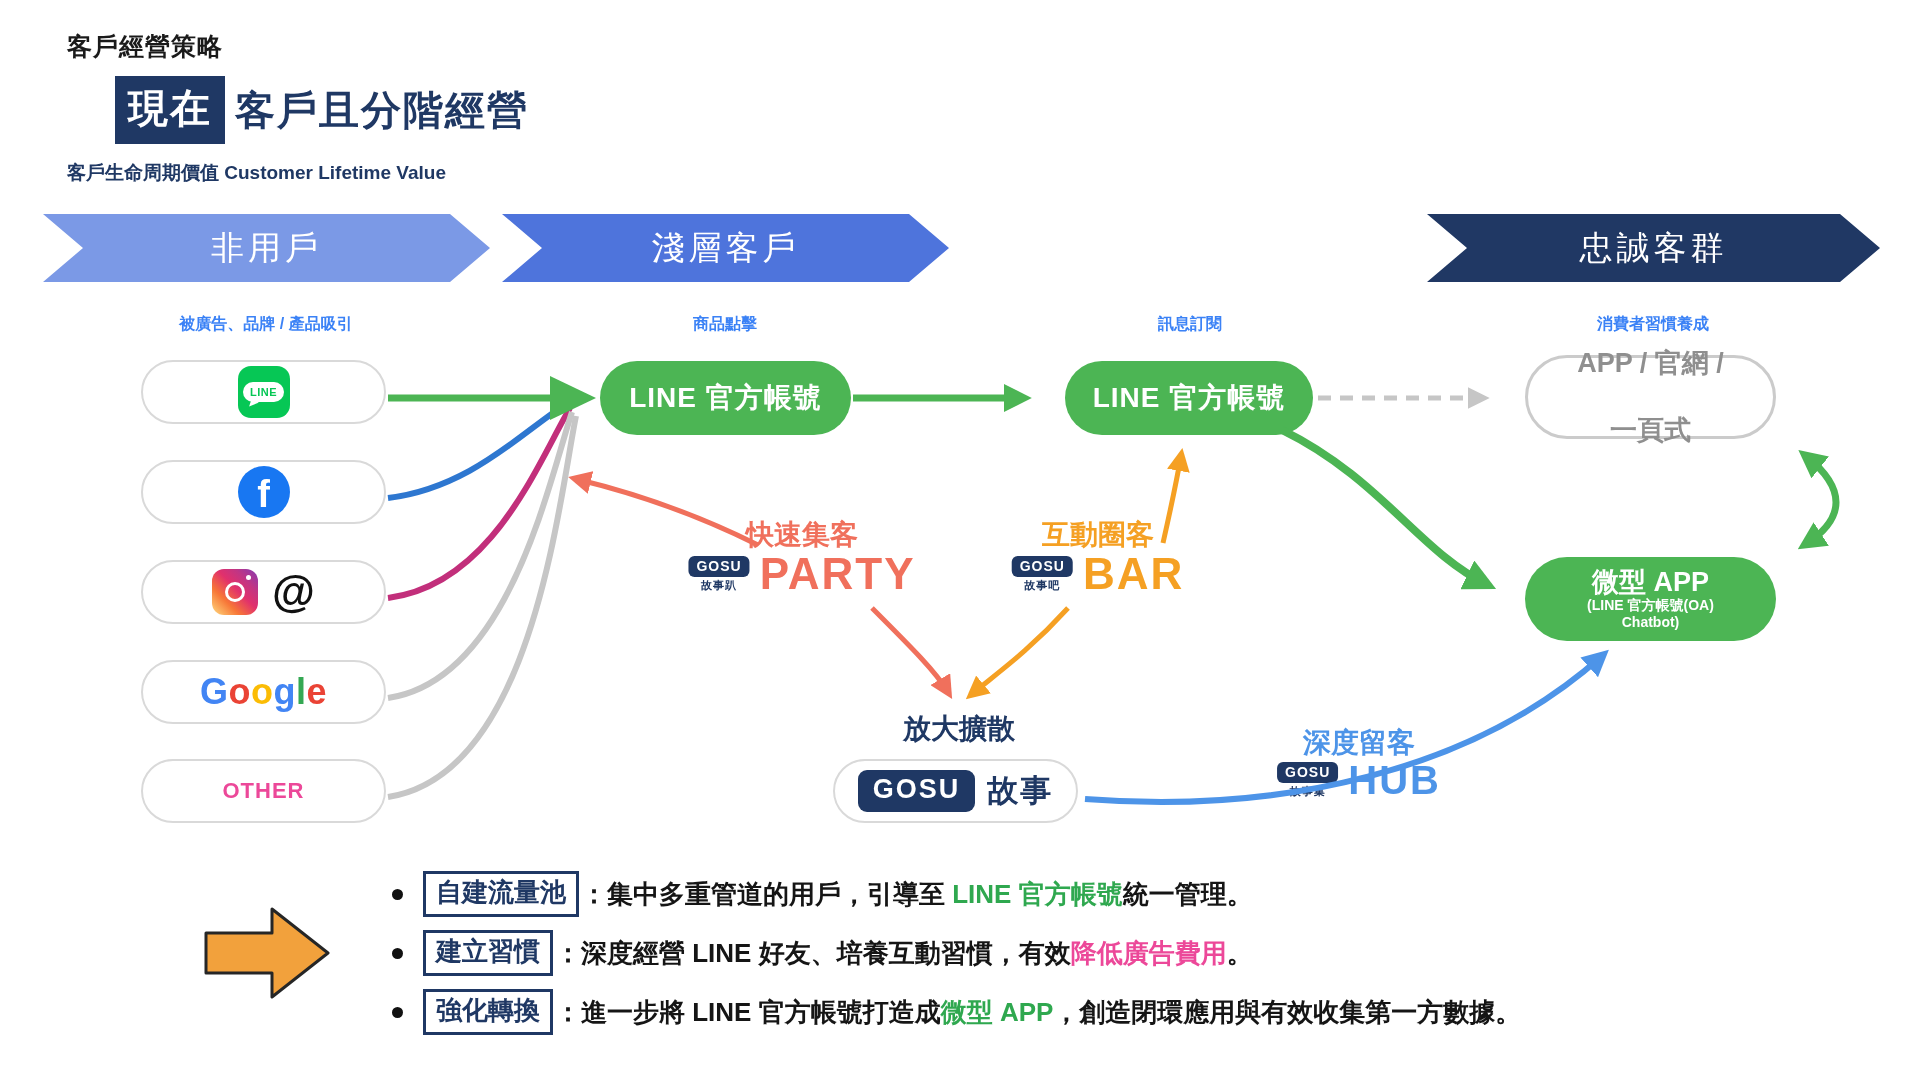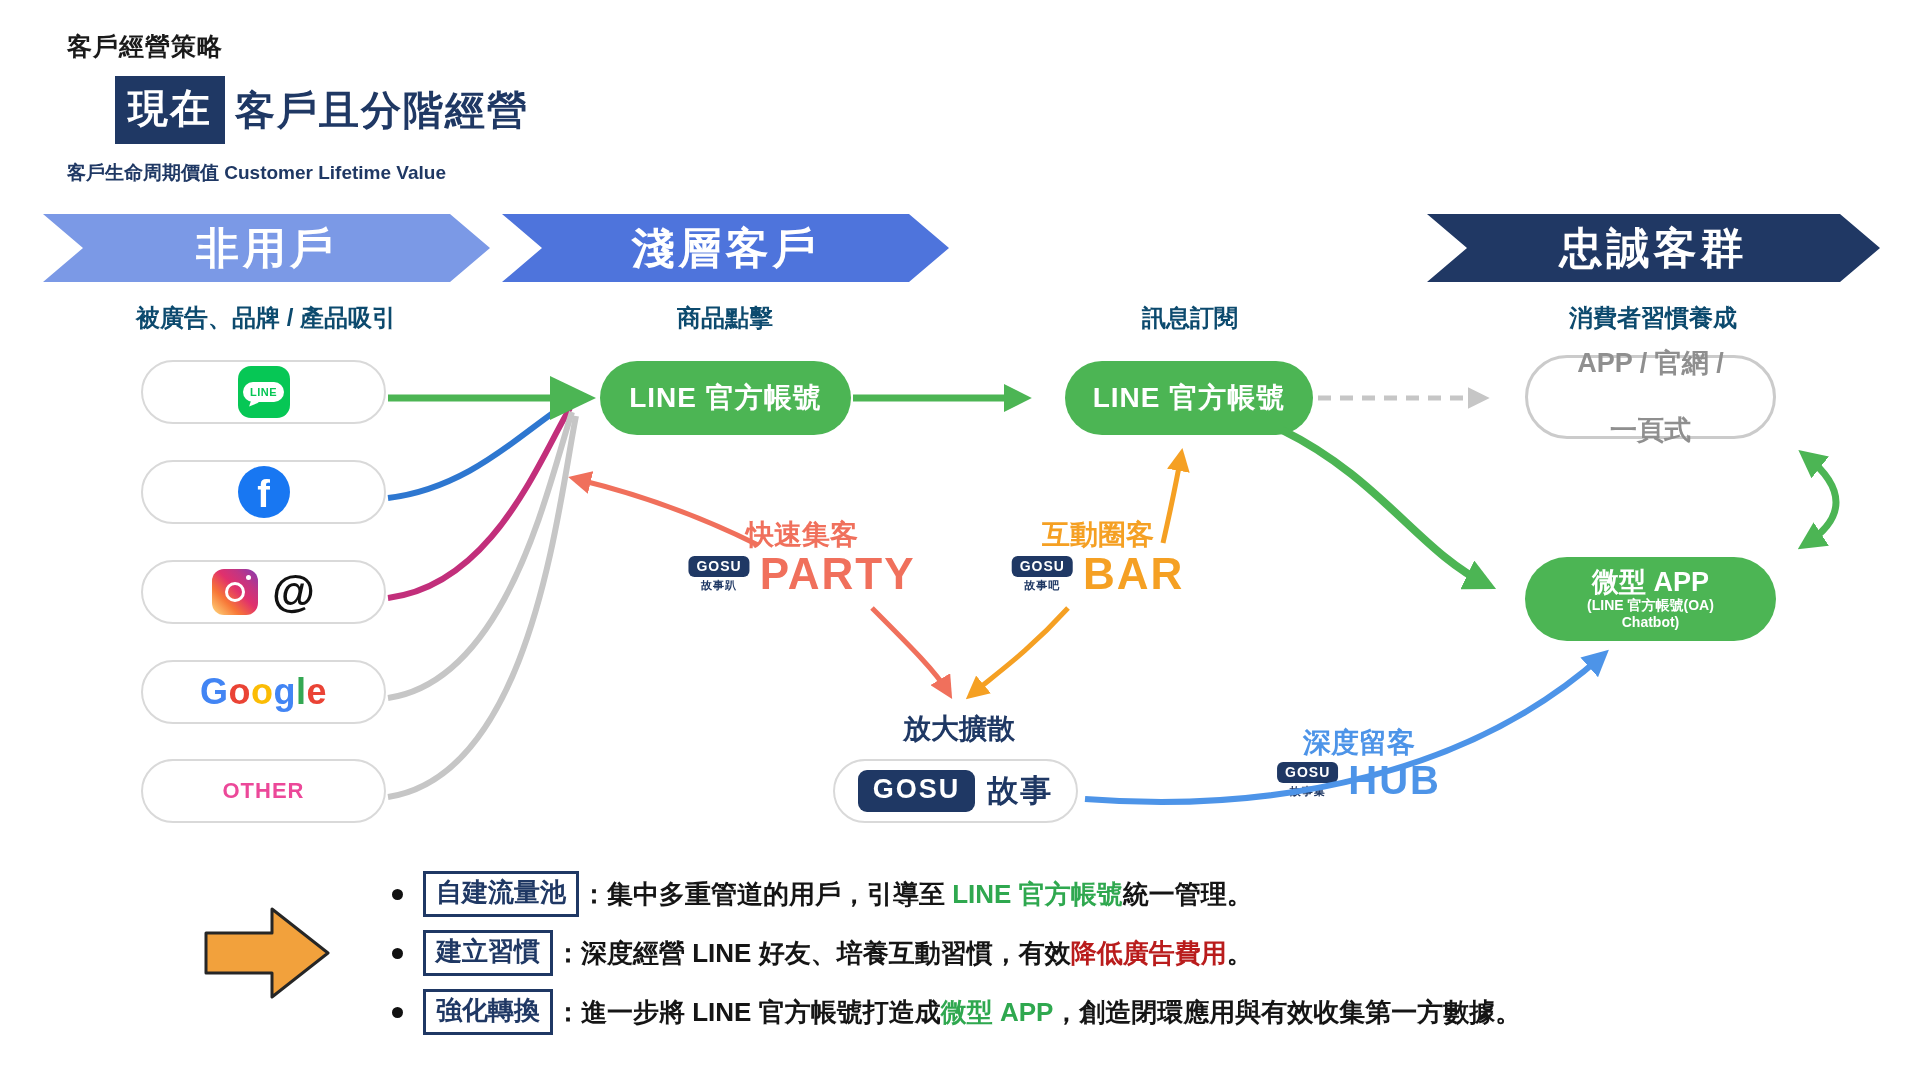--- a/index.html
+++ b/index.html
@@ -9,27 +9,27 @@
 
   
   .eyebrow { position:absolute; left:67px; top:30px; font-size:25px; font-weight:800; color:#1a1a1a; letter-spacing:1px; }
   .title-row { position:absolute; left:67px; top:76px; display:flex; align-items:center; gap:10px;padding-left:48px; }
   .title-box { background:#1F3864; color:#fff; font-size:40px; font-weight:800; padding:5px 13px 8px; letter-spacing:2px; }
   .title-rest { color:#1F3864; font-size:40px; font-weight:800; letter-spacing:2px; }
   .subtitle { position:absolute; left:67px; top:160px; font-size:19px; font-weight:700; color:#1F3864; }
 
   
   .stage { position:absolute; top:214px; height:68px; line-height:68px; text-align:center;
-           color:#fff; font-size:43px; font-weight:700; letter-spacing:4px;
+           color:#fff; font-size:33px; font-weight:400; letter-spacing:4px;
            clip-path:polygon(0 0, calc(100% - 40px) 0, 100% 50%, calc(100% - 40px) 100%, 0 100%, 40px 50%); }
   .stage1 { left:43px;  width:447px; background:#7B99E6; }
   .stage2 { left:502px; width:447px; background:#4E74DC; }
   .stage3 { left:967px; width:447px; background:#2D53CC; }
   .stage4 { left:1427px; width:453px; background:#203864; }
-  .stage-caption { position:absolute; top:302px; transform:translateX(-50%); font-size:24px; font-weight:700; color:#0c4a6e; white-space:nowrap; }
+  .stage-caption { position:absolute; top:314px; transform:translateX(-50%); font-size:16px; font-weight:700; color:#3b82f6; white-space:nowrap; }
 
   
   .pill { position:absolute; width:245px; height:64px; background:#fff; border:2px solid #D9D9D9;
           border-radius:40px; display:flex; align-items:center; justify-content:center; }
   .channel { left:141px; }
 
   .line-badge { width:52px; height:52px; border-radius:13px; background:#06C755; display:flex; align-items:center; justify-content:center; position:relative; }
   .line-bubble { background:#fff; color:#06C755; font-size:11px; font-weight:800; border-radius:11px; padding:4px 7px; letter-spacing:0.5px; }
   .line-badge::after { content:""; position:absolute; left:12px; bottom:10px; width:0; height:0;
           border-left:8px solid #fff; border-bottom:7px solid transparent; transform:rotate(18deg); }
@@ -66,21 +66,21 @@
   .product.hub { font-size:40px; }
   .story-pill { left:833px; top:759px; gap:12px; }
   .gosu-big-box { background:#1F3864; color:#fff; font-size:27px; font-weight:800; padding:4px 15px 7px; border-radius:9px; letter-spacing:2px; }
   .story-name { font-size:31px; font-weight:800; color:#1F3864; letter-spacing:2px; }
 
   
   .bullet { position:absolute; left:392px; height:46px; display:flex; align-items:center; }
   .bdot { width:11px; height:11px; border-radius:50%; background:#111; margin-right:20px; flex:none; }
   .blabel { border:3px solid #1F3864; color:#1F3864; font-size:26px; font-weight:800; padding:1px 10px 4px; white-space:nowrap; }
   .btext { font-size:26px; font-weight:700; color:#151515; white-space:nowrap; margin-left:2px; }
-  .em-g { color:#2FA84F; } .em-b { color:#b91c1c;font-family:Liberation Mono, monospace; }
+  .em-g { color:#2FA84F; } .em-b { color:#ec4899;font-family:Liberation Mono, monospace; }
 
   .arrow-layer { position:absolute; left:0; top:0; pointer-events:none; z-index:3; }
 </style>
 </head>
 <body>
 
 <div class="canvas">
 
   <div class="eyebrow">客戶經營策略</div>
   <div class="title-row">

